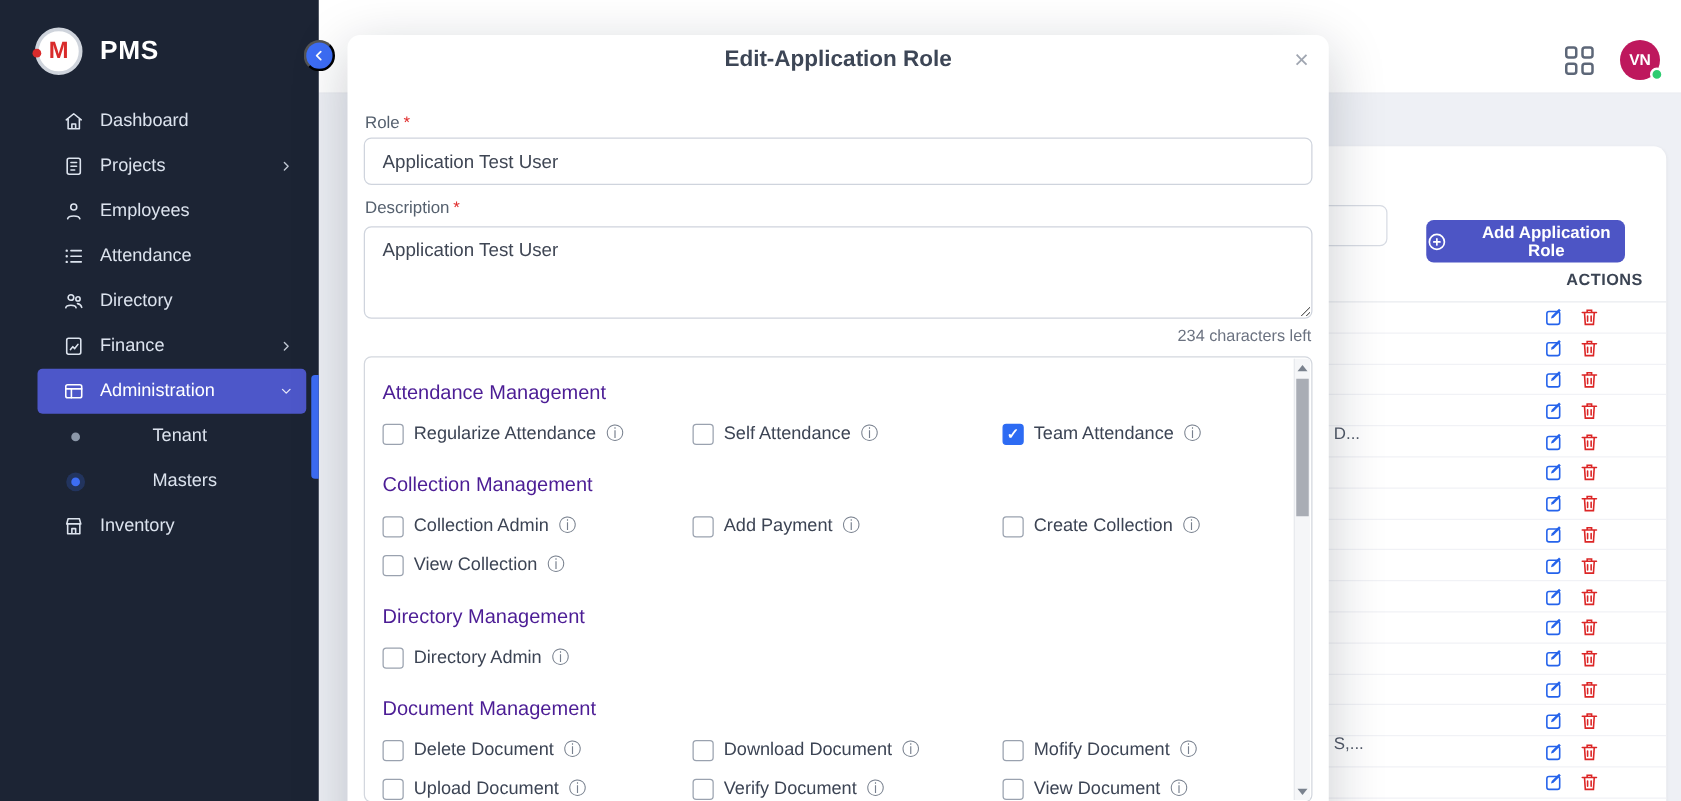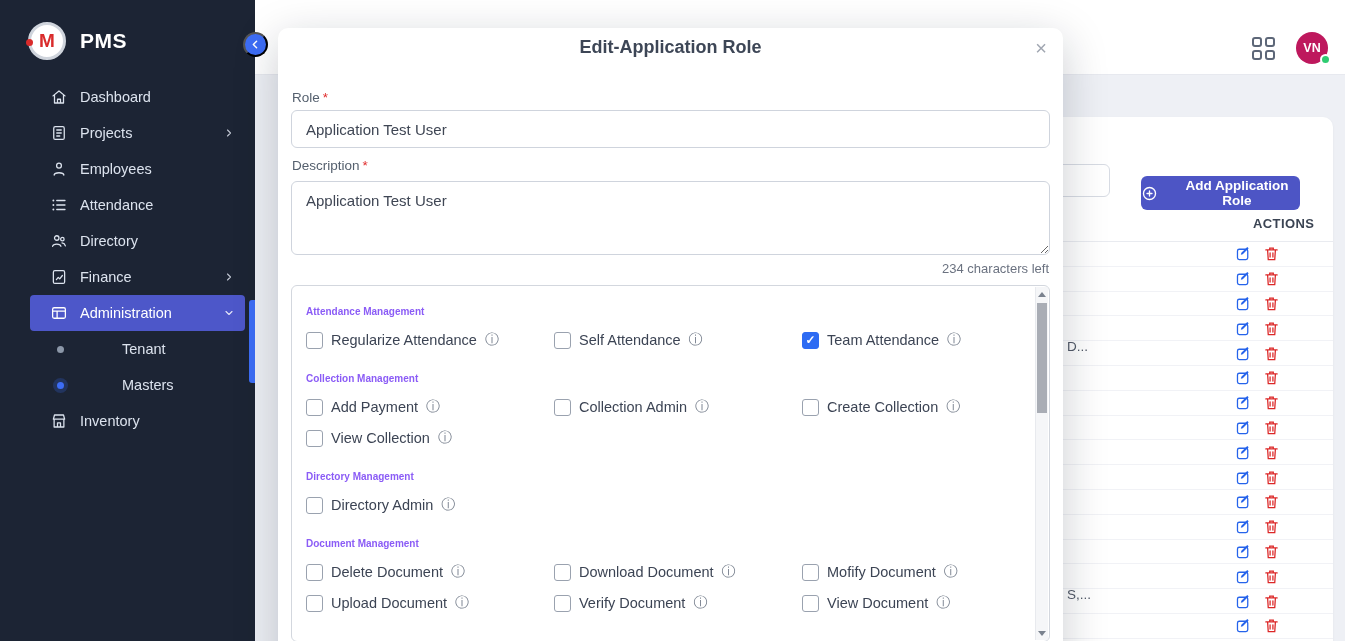--- a/index.html
+++ b/index.html
@@ -131,21 +131,21 @@
     border:1px solid #cfd4dd; border-radius:6px; padding:10px 14px;
     font-size:15px; color:#3f4654; font-family:inherit; resize:vertical; background:#fff;
   }
   .chars-left { position:absolute; top:233px; right:14px; font-size:13px; color:#6b7280; }
 
   .perm-panel {
     position:absolute; left:13px; right:13px; top:257px; height:357px;
     border:1px solid #d3d7de; border-radius:6px; overflow:hidden;
     padding:14px 34px 0 14px;
   }
-  .group-title { font-size:10px; font-weight:700; color:#8b5cf6; margin:24px 0 14px; }
+  .group-title { font-size:16px; font-weight:400; color:#4c1d95; margin:24px 0 14px; }
   .group-title.first { margin-top:6px; }
   .opts { display:grid; grid-template-columns:248px 248px auto; row-gap:13px; }
   .opt { display:flex; align-items:center; gap:8px; font-size:14.5px; color:#3c4454; cursor:pointer; }
   .cb {
     width:17px; height:17px; border:1.5px solid #9aa2af; border-radius:3px;
     background:#fff; flex:none; display:flex; align-items:center; justify-content:center;
   }
   .cb.checked { background:#2d6bf3; border-color:#2d6bf3; }
   .cb.checked::after { content:"✓"; color:#fff; font-size:12px; font-weight:700; }
   .info-icon::before { content:"ⓘ"; font-size:14px; color:#78808e; }
@@ -578,27 +578,27 @@
           <span>Team Attendance</span>
           <span class="info-icon"></span>
         </div>
       </div>
 
     <div class="group-title">Collection Management</div>
     <div class="opts">
 
         <div class="opt">
           <span class="cb"></span>
+          <span>Collection Admin</span>
+          <span class="info-icon"></span>
+        </div>
+
+        <div class="opt">
+          <span class="cb"></span>
           <span>Add Payment</span>
-          <span class="info-icon"></span>
-        </div>
-
-        <div class="opt">
-          <span class="cb"></span>
-          <span>Collection Admin</span>
           <span class="info-icon"></span>
         </div>
 
         <div class="opt">
           <span class="cb"></span>
           <span>Create Collection</span>
           <span class="info-icon"></span>
         </div>
 
 

